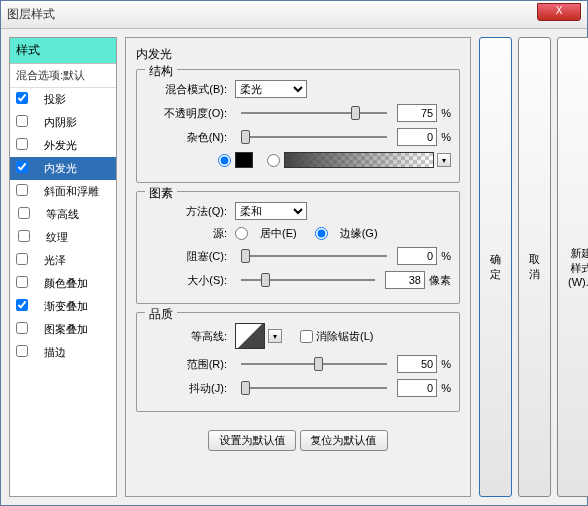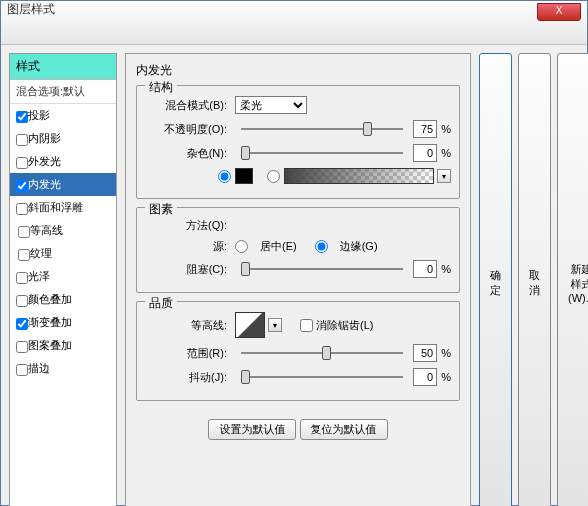--- a/index.html
+++ b/index.html
@@ -1,37 +1,37 @@
 <!DOCTYPE html>
 <html><head>
 <meta charset="utf-8">
 <style>
 * { box-sizing: border-box; margin: 0; padding: 0; font-family: "Microsoft YaHei", "SimSun", sans-serif; font-size: 11px; }
 body { background: #eee; }
 .window { width: 588px; height: 506px; background: #f0f0f0; border: 1px solid #5a7ca0; position: relative; }
-.titlebar { height: 44px; background: linear-gradient(#fdfdfd, #e8e8e8); border-bottom: 1px solid #c0c0c0; display: flex; padding: 0 6px; position: relative; }
+.titlebar { height: 28px; background: linear-gradient(#fdfdfd, #e8e8e8); border-bottom: 1px solid #c0c0c0; display: flex; align-items: center; padding: 0 6px; position: relative; }
 .titlebar .title { color: #333; font-size: 12px; }
 .close-btn { position: absolute; right: 6px; top: 2px; width: 44px; height: 18px; background: linear-gradient(#e67, #c12b1e); border: 1px solid #8a1f1a; border-radius: 0 0 3px 3px; color: #fff; text-align: center; line-height: 14px; font-size: 10px; cursor: pointer; }
 .content { display: flex; padding: 8px; gap: 8px; height: calc(100% - 28px); }
 .style-list { width: 108px; border: 1px solid #999; background: #fff; }
 .style-list-header { font-size: 12px; padding: 4px 6px; border-bottom: 1px solid #bbb; background: #5eead4; }
 .blend-opts { font-size: 11px; padding: 4px 6px; border-bottom: 1px solid #ddd; color: #333; }
-.style-item { padding: 4px 6px; display: flex; align-items: flex-end; gap: 0; cursor: pointer; }
+.style-item { padding: 4px 6px; display: flex; align-items: flex-start; gap: 16px; cursor: pointer; }
 .style-item.indent { padding-left: 8px; }
 .style-item.selected { background: #2f6fb5; color: #fff; }
 .style-item input[type=checkbox] { width: 12px; height: 12px; }
 .main-panel { flex: 1; border: 1px solid #999; padding: 8px 10px; background: #f0f0f0; overflow: hidden; }
 .panel-title { font-size: 12px; margin-bottom: 6px; }
 .fieldset { border: 1px solid #999; border-radius: 2px; padding: 10px 8px 8px 8px; margin-bottom: 8px; position: relative; }
 .fieldset .legend { position: absolute; top: -7px; left: 8px; background: #f0f0f0; padding: 0 4px; font-size: 12px; }
 .row { display: flex; align-items: center; margin-bottom: 6px; gap: 4px; }
 .row .label { width: 86px; text-align: right; padding-right: 4px; }
 .row label.inline { display: inline; }
 select { border: 1px solid #7a7a7a; background: #fff; height: 18px; font-size: 11px; min-width: 72px; }
-.num-input { width: 24px; height: 18px; border: 1px solid #7a7a7a; background: #fff; text-align: right; padding-right: 3px; }
+.num-input { width: 40px; height: 18px; border: 1px solid #7a7a7a; background: #fff; text-align: right; padding-right: 3px; }
 .slider { flex: 1; height: 16px; position: relative; margin: 0 6px; }
 .slider::before { content: ""; position: absolute; left: 0; right: 0; top: 7px; height: 2px; background: #888; }
 .slider .thumb { position: absolute; top: 1px; width: 9px; height: 14px; background: #d8d8d8; border: 1px solid #555; border-radius: 2px; }
 .swatch { width: 18px; height: 16px; border: 1px solid #333; display: inline-block; }
 .swatch.black { background: #000; }
 .contour-swatch { width: 30px; height: 26px; border: 1px solid #333; background: linear-gradient(135deg, #fff 48%, #444 52%); display: inline-block; vertical-align: middle; }
 .radio-wrap { display: flex; align-items: center; gap: 12px; }
 .button-bar { text-align: center; margin-top: 18px; }
 .btn { border: 1px solid #888; background: linear-gradient(#fdfdfd,#e4e4e4); padding: 2px 10px; border-radius: 3px; cursor: pointer; font-size: 11px; }
 .right-panel { width: 100px; display: flex; flex-direction: row; gap: 6px; align-items: stretch; }
@@ -148,20 +148,21 @@
             <span class="grad-swatch-block"></span>
             <span class="dropdown-arrow">▾</span>
           </div>
         </div>
       </div>
 
       <div class="fieldset">
         <div class="legend">图素</div>
         <div class="row">
           <span class="label">方法(Q):</span>
+          <select><option>柔和</option></select>
         </div>
         <div class="row">
           <span class="label">源:</span>
           <span class="radio-wrap">
               <input type="radio" name="srcpos" style="">
               <label class="inline">居中(E)</label>
             </span>
           <span style="width:10px"></span>
           <span class="radio-wrap">
               <input type="radio" name="srcpos" checked="" style="">
@@ -169,20 +170,28 @@
             </span>
         </div>
         <div class="row">
           <span class="label">阻塞(C):</span>
           <div class="slider">
               <div class="thumb" style="left:0%"></div>
             </div>
           <input class="num-input" value="0" style="">
           <span>%</span>
         </div>
+        <div class="row">
+          <span class="label">大小(S):</span>
+          <div class="slider">
+              <div class="thumb" style="left:15%"></div>
+            </div>
+          <input class="num-input" value="38" style="">
+          <span>像素</span>
+        </div>
       </div>
 
       <div class="fieldset">
         <div class="legend">品质</div>
         <div class="row">
           <span class="label">等高线:</span>
           <span class="contour-swatch"></span>
           <span class="dropdown-arrow">▾</span>
           <span style="width:10px"></span>
           <span class="chk-label">

